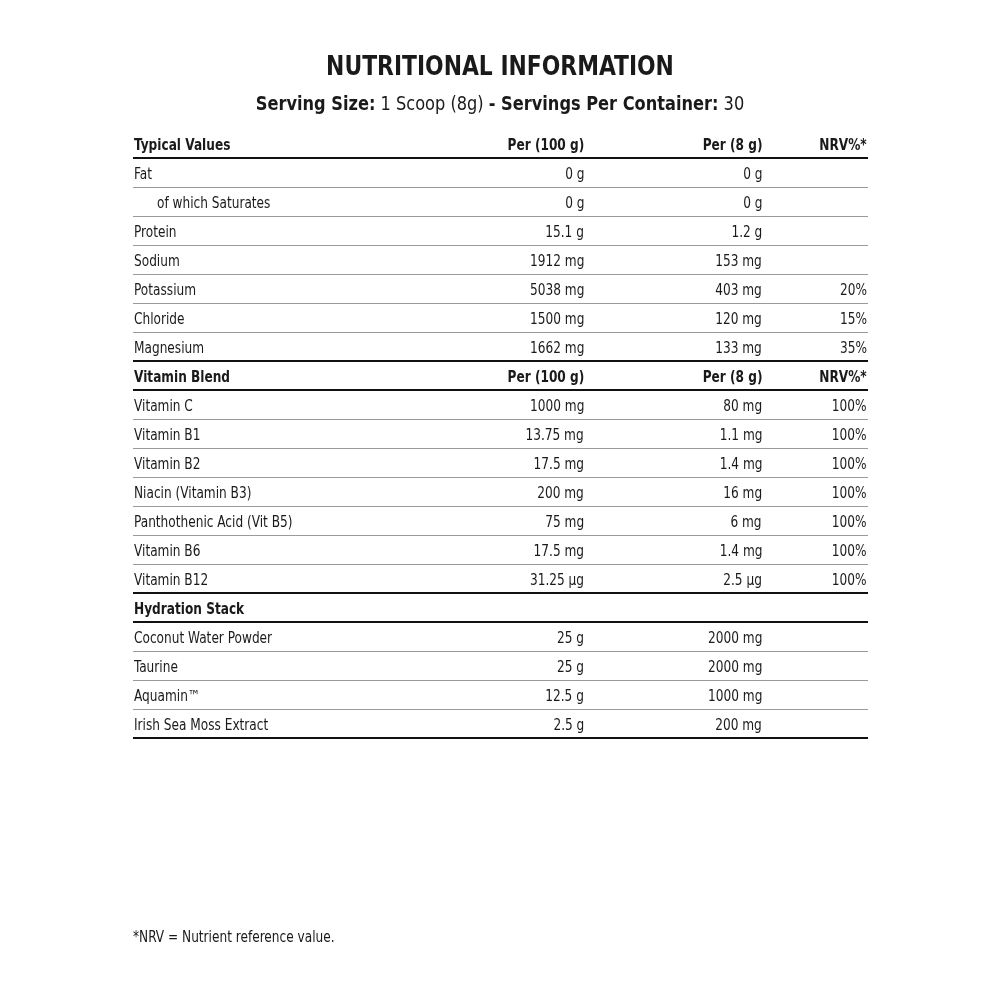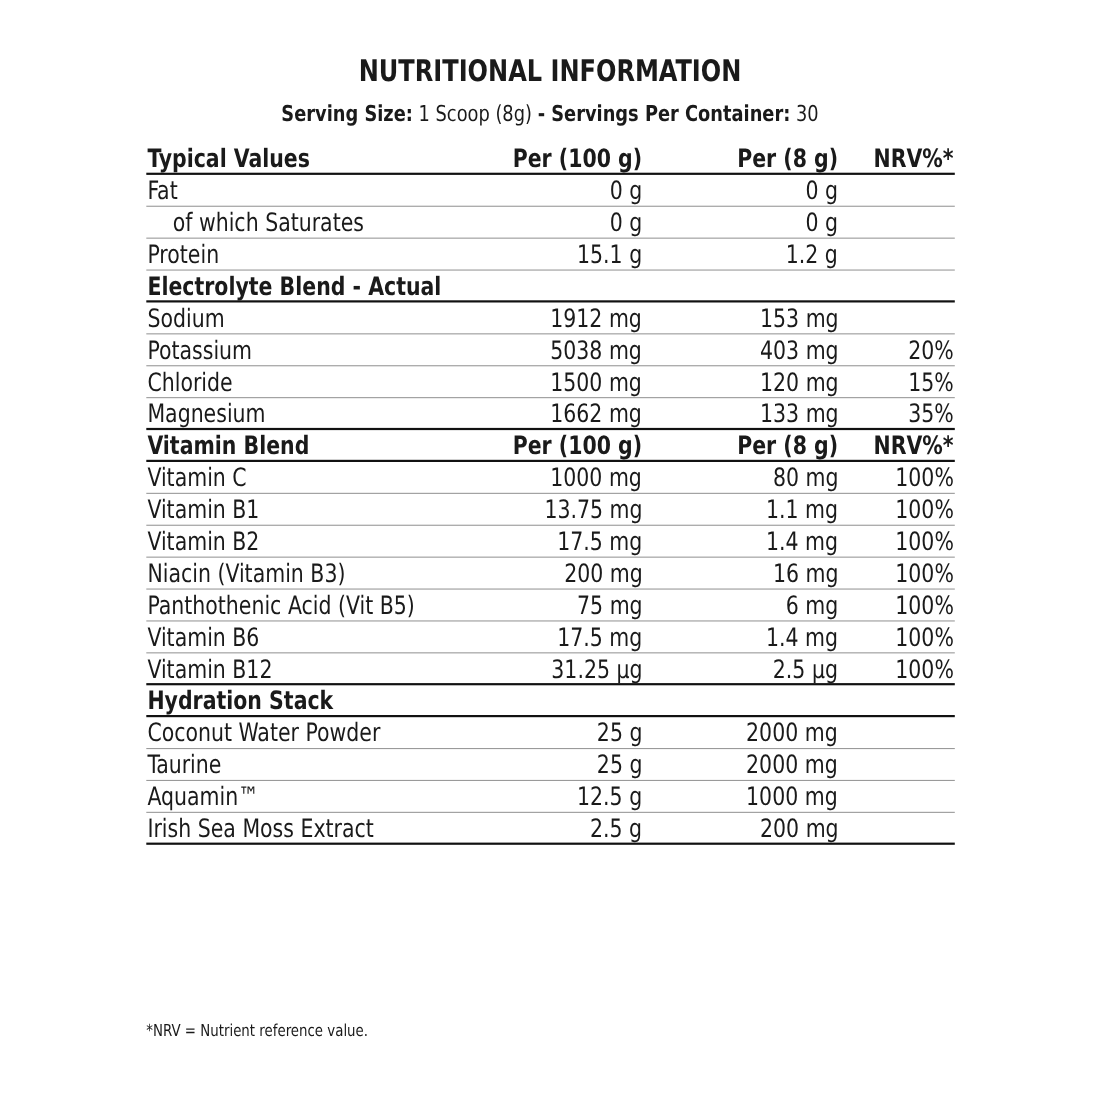--- a/index.html
+++ b/index.html
@@ -1,21 +1,21 @@
 <!DOCTYPE html>
 <html><head>
 <meta charset="utf-8">
 <style>
   html, body { margin: 0; padding: 0; background: #ffffff; }
   body { width: 1000px; height: 1000px; position: relative; font-family: "DejaVu Sans Condensed", "DejaVu Sans", "Liberation Sans", sans-serif; color: #1a1a1a; overflow: hidden; }
   .title { position: absolute; top: 50px; left: 0; width: 1000px; text-align: center; font-weight: bold; font-size: 27px; letter-spacing: 0px; font-stretch: condensed; transform: scaleX(0.9); }
   .serving { position: absolute; top: 91px; left: 0; width: 1000px; text-align: center; font-size: 20px; transform: scaleX(0.9); }
   .serving b { font-weight: bold; }
   .table { position: absolute; left: 133px; top: 130px; width: 735px; }
-  .row { position: relative; height: 28px; border-bottom: 1px solid #9a9a9a; font-size: 23px; line-height: 30px; }
+  .row { position: relative; height: 28px; border-bottom: 1px solid #9a9a9a; font-size: 15px; line-height: 30px; }
   .row.thick { border-bottom: 2px solid #111; height: 27px; }
   .row.head { font-weight: bold; }
   .row .c0 { position: absolute; left: 1px; top: 0; white-space: nowrap; transform-origin: left center; transform: scaleX(0.9); }
   .row .c0.indent { left: 24px; }
   .row .c1, .row .c2, .row .c3 { position: absolute; top: 0; white-space: nowrap; text-align: right; transform-origin: right center; transform: scaleX(0.9); }
   .row .c1 { right: 284px; }
   .row .c2 { right: 106px; }
   .row .c3 { right: 1px; }
   .footnote { position: absolute; left: 133px; top: 928px; font-size: 15px; transform-origin: left center; transform: scaleX(0.9); white-space: nowrap; }
 </style>
@@ -48,23 +48,20 @@
     <span class="c2">0 g</span>
     <span class="c3"></span>
   </div>
   <div class="row">
     <span class="c0">Protein</span>
     <span class="c1">15.1 g</span>
     <span class="c2">1.2 g</span>
     <span class="c3"></span>
   </div>
 
-  <div class="row head thick">
-    <span class="c0">Electrolyte Blend - Actual</span>
-  </div>
   <div class="row">
     <span class="c0">Sodium</span>
     <span class="c1">1912 mg</span>
     <span class="c2">153 mg</span>
     <span class="c3"></span>
   </div>
   <div class="row">
     <span class="c0">Potassium</span>
     <span class="c1">5038 mg</span>
     <span class="c2">403 mg</span>

